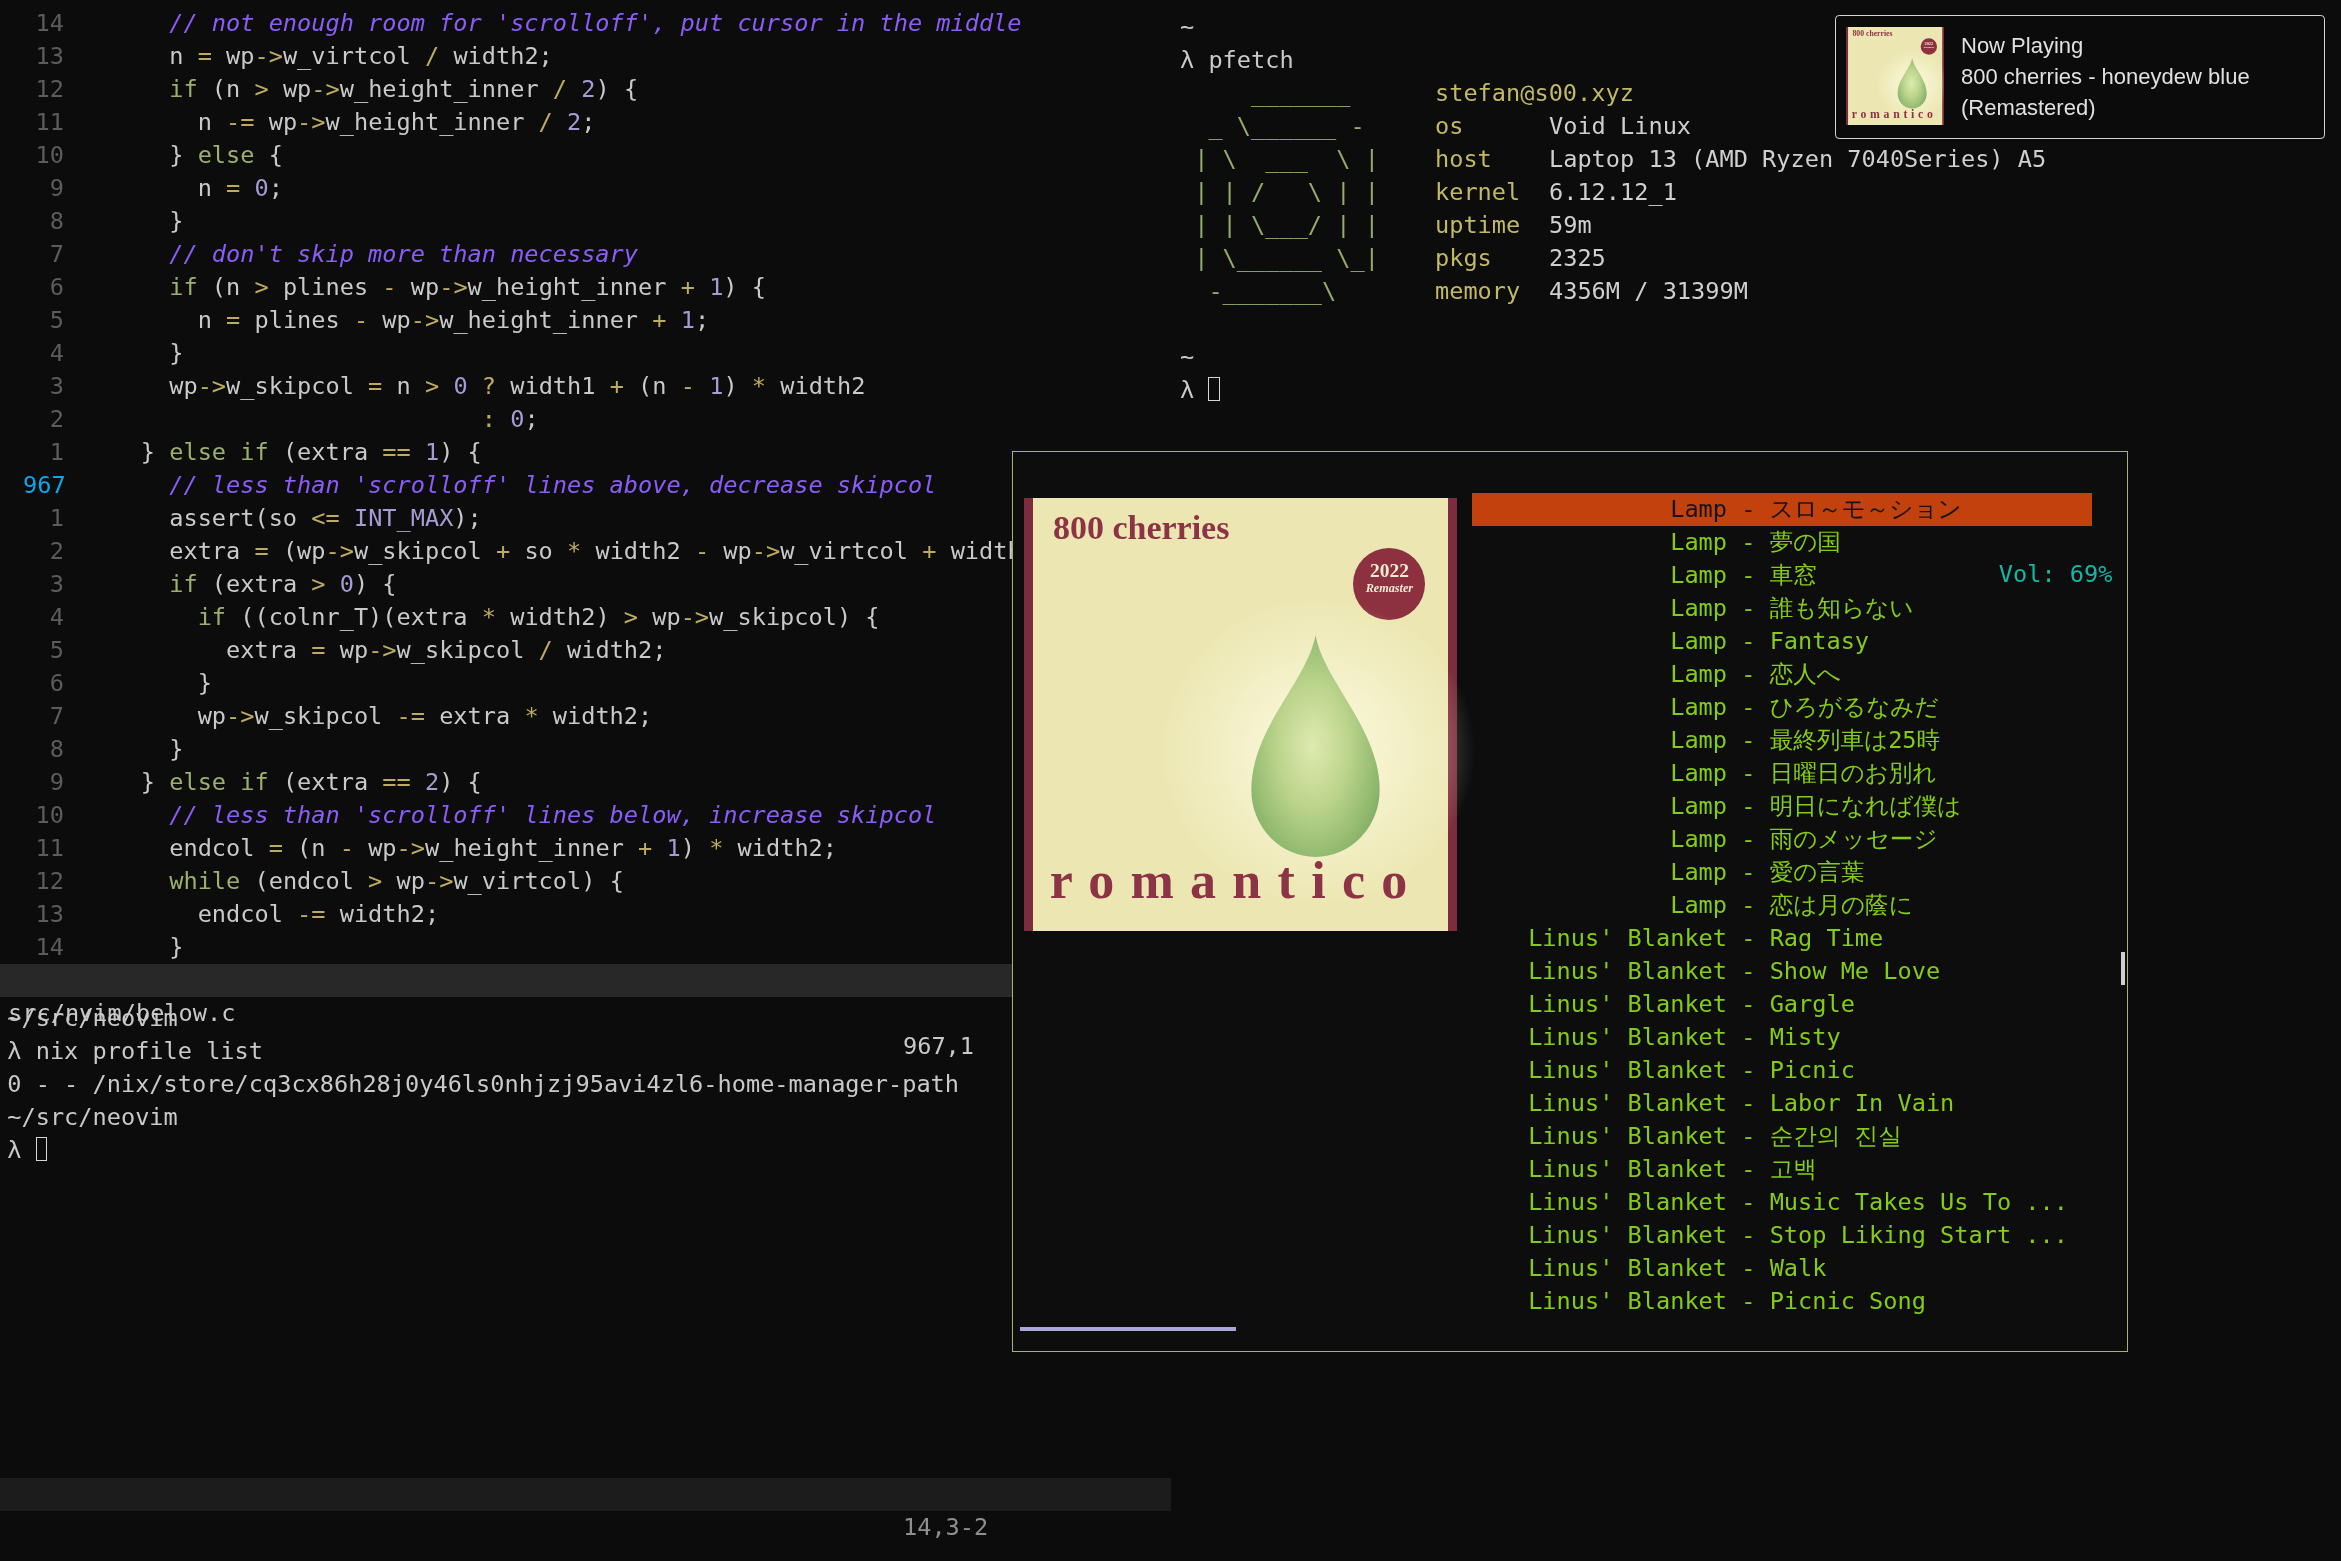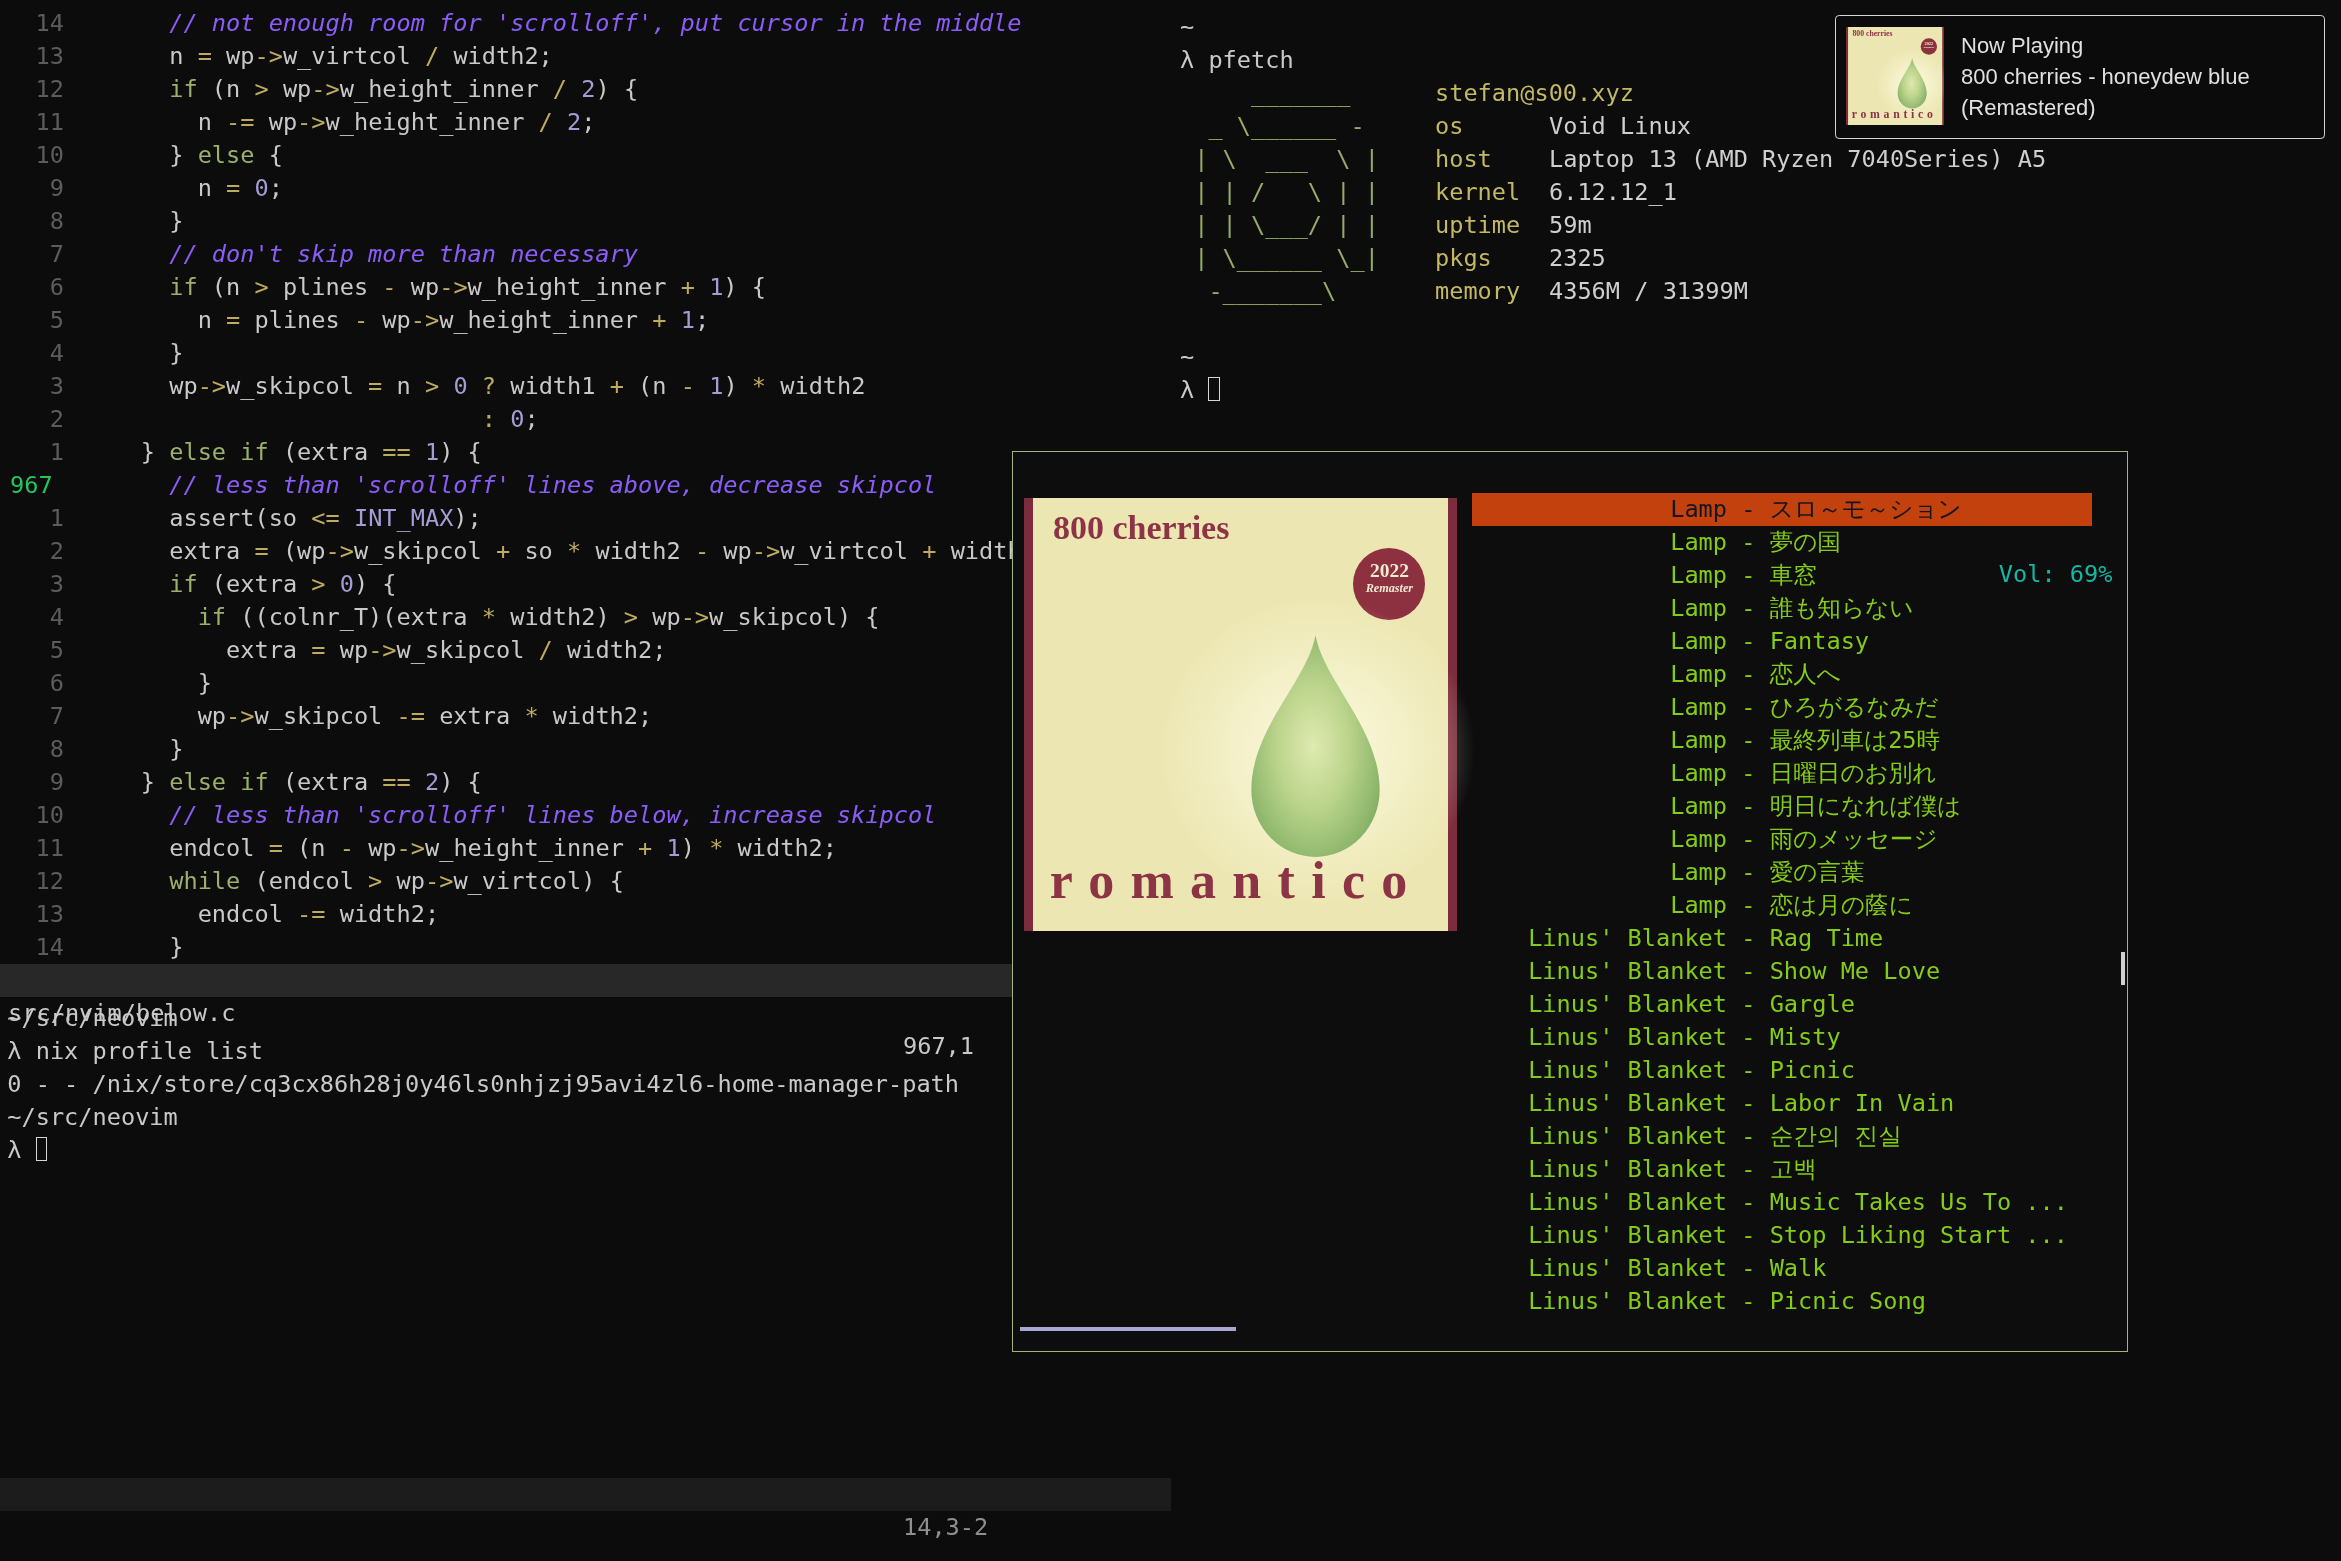--- a/index.html
+++ b/index.html
@@ -5,21 +5,21 @@
   *{margin:0;padding:0;box-sizing:border-box}
   html,body{background:#0c0c0c}
   body{width:2342px;height:1561px;position:relative;overflow:hidden;
        font-family:"DejaVu Sans Mono","DejaVu Sans",monospace;color:#c9c9c9}
 
   
   #editor-pane{position:absolute;left:0;top:0;width:1171px;height:1561px;background:#0c0c0c}
   #code-area{position:absolute;left:0;top:6.5px;width:1171px}
   .crow{height:33px;line-height:33px;font-size:23.6px;white-space:pre}
   .lnum{display:inline-block;width:64px;text-align:right;color:#5c5c5c;margin-right:20px}
-  .lnum.abs{text-align:left;padding-left:10px;color:#22c55e}
+  .lnum.abs{text-align:left;padding-left:23px;color:#0ea5e9}
   .tk-t{color:#c9c9c9}
   .tk-c{color:#8b5cf6;font-style:italic}
   .tk-k{color:#9cb06c}
   .tk-o{color:#bfab60}
   .tk-n{color:#a79bd6}
 
   .statusline{position:absolute;left:0;width:1171px;height:33px;font-size:23.6px;line-height:33px;white-space:pre}
   #statusline-main{top:964px;background:#282828;color:#c8c8c8}
   #statusline-term{top:1478px;background:#1c1c1c;color:#8f8f8f}
   .slfile{position:absolute;left:8.1px}

